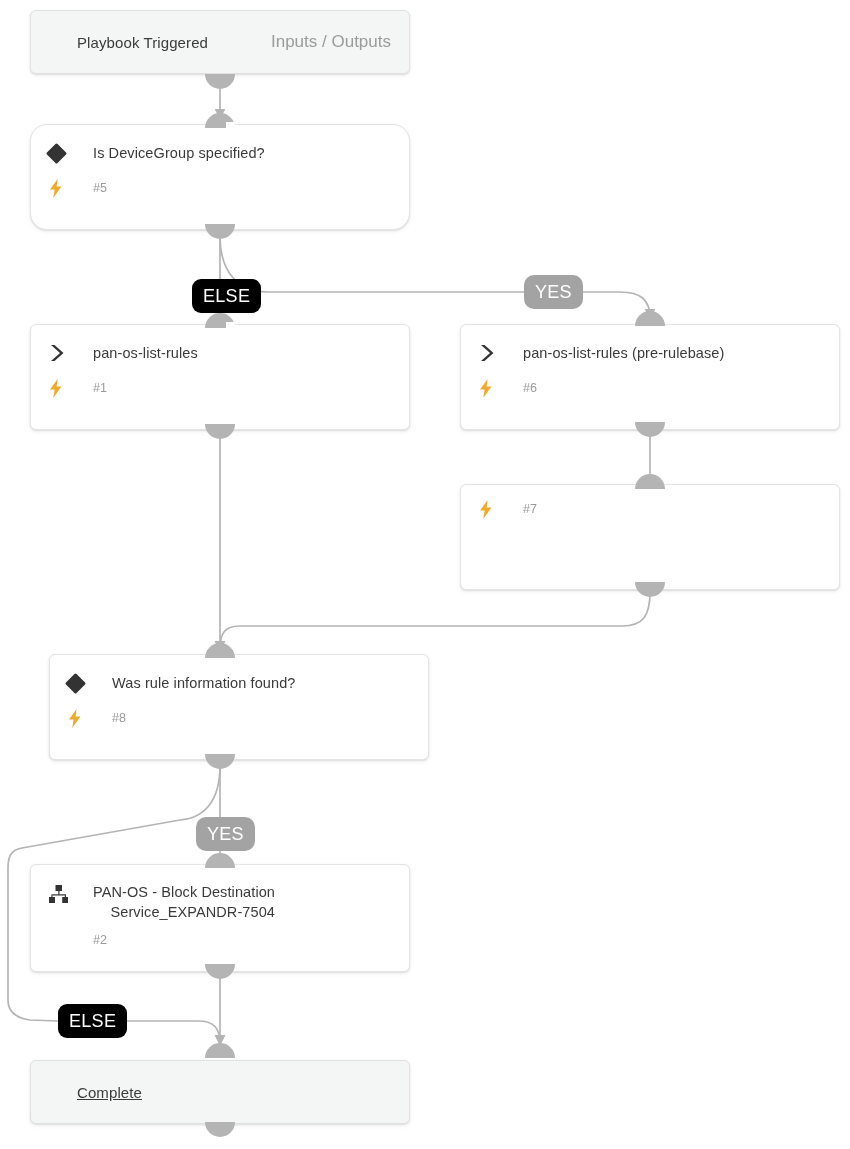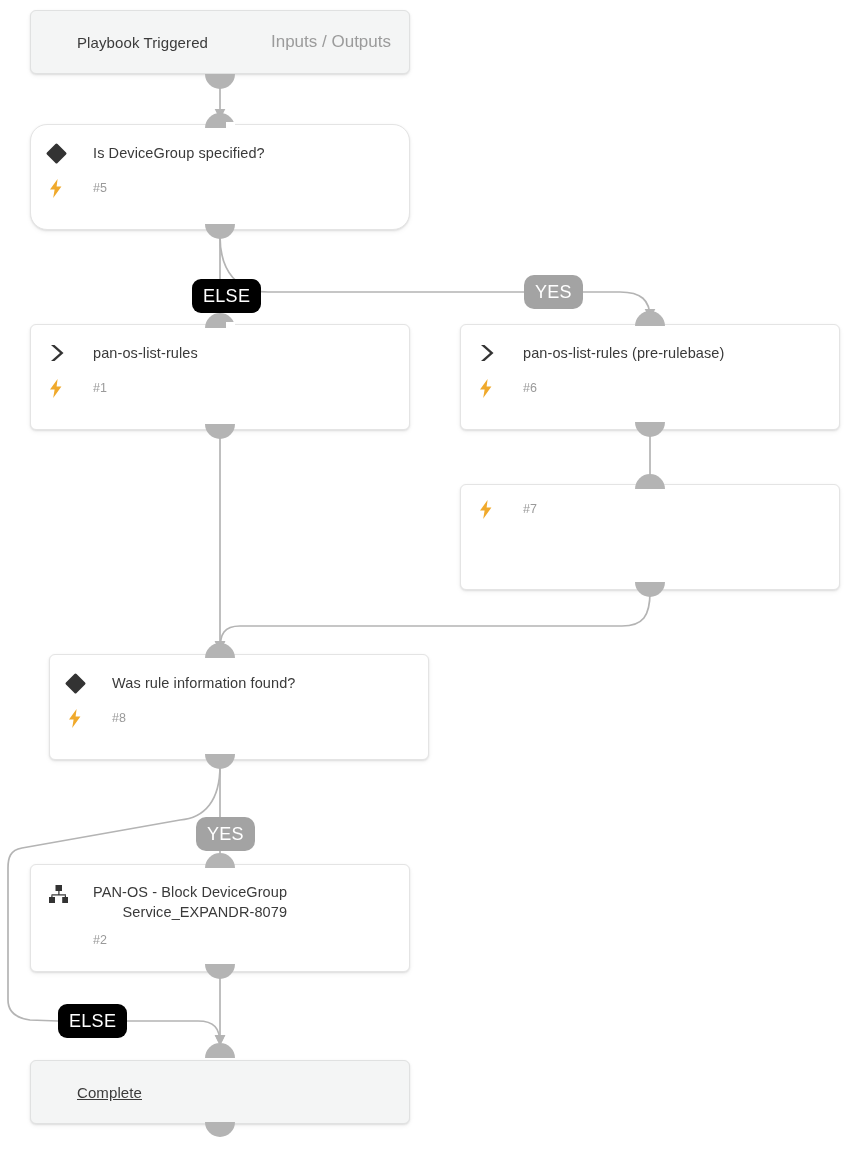--- a/index.html
+++ b/index.html
@@ -302,22 +302,22 @@
           <rect x="6.5" y="0" width="6.5" height="6" fill="#333333"></rect>
           <rect x="9.3" y="6" width="1.2" height="4" fill="#333333"></rect>
           <rect x="2.5" y="9.3" width="14.5" height="1.2" fill="#333333"></rect>
           <rect x="2.3" y="10.3" width="1.2" height="2.4" fill="#333333"></rect>
           <rect x="15.8" y="10.3" width="1.2" height="2.4" fill="#333333"></rect>
           <rect x="0" y="12" width="6" height="6" fill="#333333"></rect>
           <rect x="13.2" y="12" width="6" height="6" fill="#333333"></rect>
         </svg>
       </span>
       <div class="node-title">
-        <div>PAN-OS - Block DeviceGroup</div>
-        <div>Service_EXPANDR-8079</div>
+        <div>PAN-OS - Block Destination</div>
+        <div>Service_EXPANDR-7504</div>
       </div>
     </div>
     <div class="node-row-meta" style="margin-top:8px;">
       <span class="meta-icon"></span>
       <span class="node-num">#2</span>
     </div>
   </div>
 
   <div class="node shaded" style="left:30px; top:1060px; width:380px; height:64px;">
     <div class="node-row-main">

